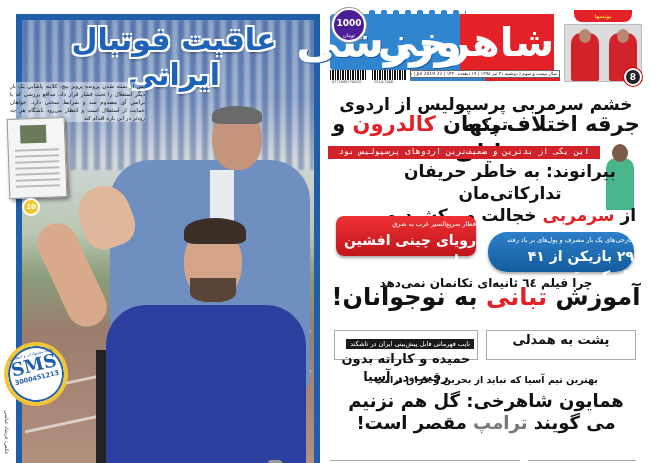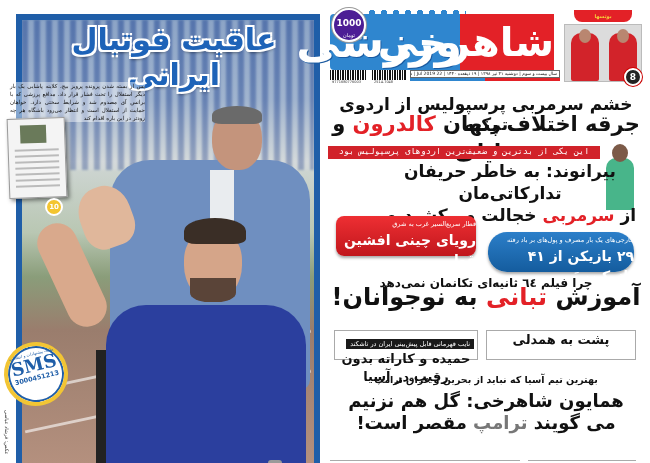--- a/index.html
+++ b/index.html
@@ -31,21 +31,21 @@
   }
   .mini-page {
     position: absolute; left: 8px; top: 118px; width: 58px; height: 80px; background: #f4f4f4;
     border: 1px solid #999; box-shadow: 2px 2px 4px rgba(0,0,0,.5); transform: rotate(-2deg);
   }
   .mini-page .mp-img { position: absolute; left: 12px; top: 6px; width: 26px; height: 18px; background: #6a7a5a; }
   .mini-page .mp-line { position: absolute; left: 6px; height: 2px; background: #bbb; width: 44px; }
   .mini-badge {
     position: absolute; left: 22px; top: 198px; width: 18px; height: 18px; border-radius: 50%;
     background: #f3c531; border: 2px solid #fff; font-size: 7px; font-weight: bold; color: #fff;
-    text-align: center; line-height: 14px; direction: ltr; margin-left: 23px;
+    text-align: center; line-height: 14px; direction: ltr;
   }
   .man-head { position: absolute; left: 190px; top: 88px; width: 50px; height: 62px; border-radius: 48% 48% 45% 45%; background: #c4947c; }
   .man-hair { position: absolute; left: 190px; top: 86px; width: 50px; height: 18px; border-radius: 50% 50% 20% 20%; background: #6a6a6a; }
   .man-suit { position: absolute; left: 88px; top: 140px; width: 200px; height: 230px; border-radius: 40px 40px 10px 10px; background: #6f8fc0; }
   .man-shirt { position: absolute; left: 188px; top: 150px; width: 24px; height: 80px; background: #e9ecef; }
 
   .young-head { position: absolute; left: 162px; top: 208px; width: 58px; height: 72px; border-radius: 45% 45% 48% 48%; background: #d5a589; }
   .young-hair { position: absolute; left: 162px; top: 198px; width: 62px; height: 26px; border-radius: 50% 50% 20% 20%; background: #3a2e26; }
   .young-beard { position: absolute; left: 168px; top: 258px; width: 46px; height: 24px; border-radius: 0 0 40% 40%; background: #5a4438; }
   .young-shirt { position: absolute; left: 84px; top: 285px; width: 200px; height: 178px; border-radius: 40px 40px 0 0; background: #2b3f9e; }

